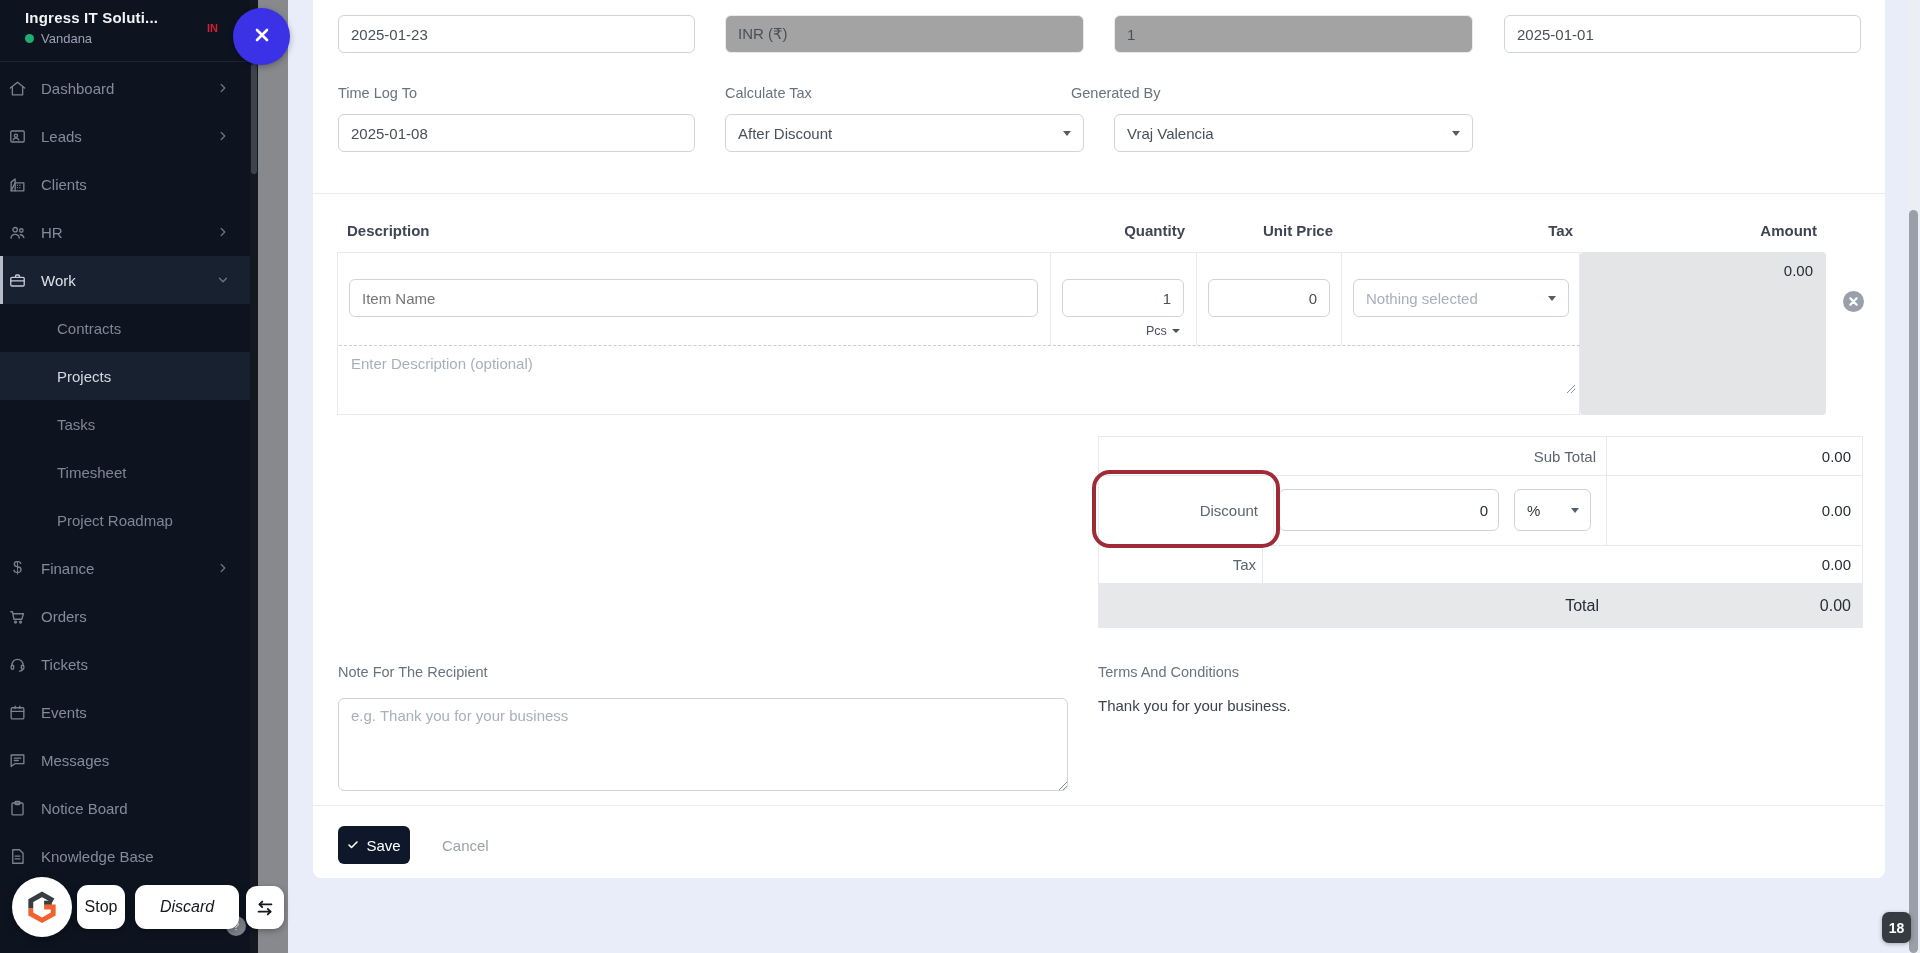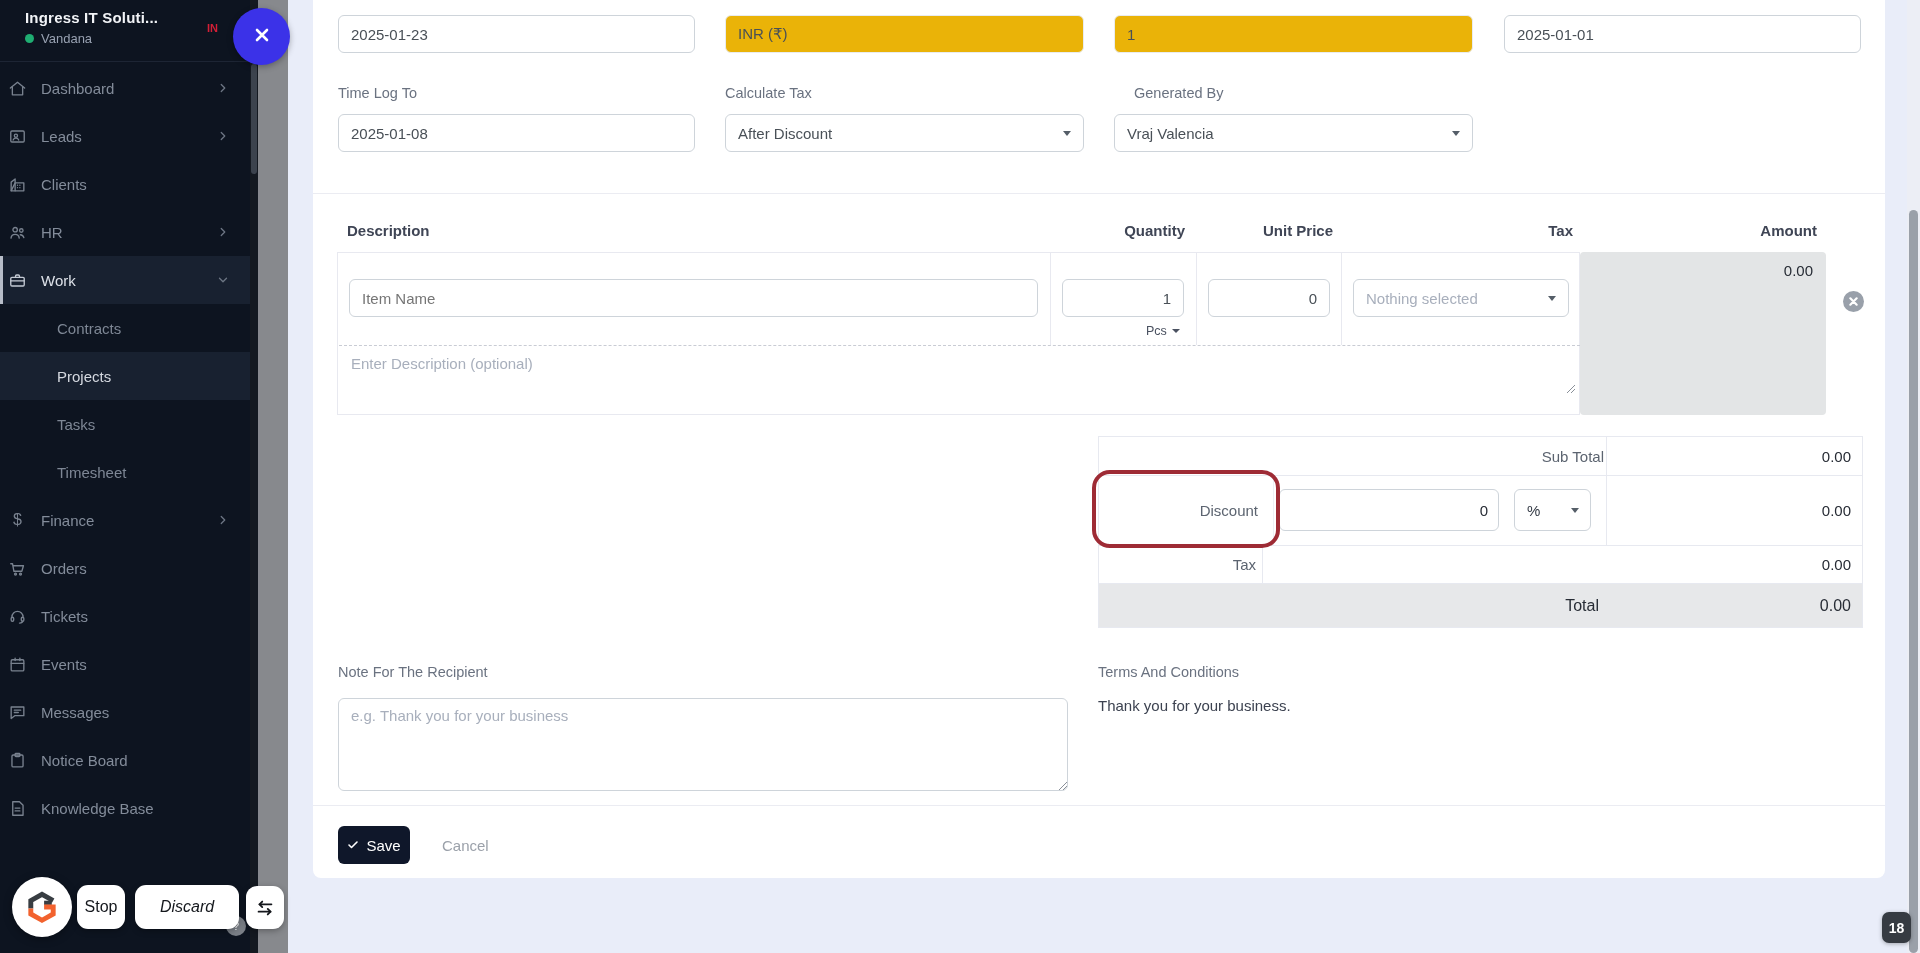--- a/index.html
+++ b/index.html
@@ -37,21 +37,21 @@
   
   .drawer-close{position:absolute;left:233px;top:8px;width:57px;height:57px;border-radius:50%;background:#3b32e8;border:none;z-index:40;display:flex;align-items:center;justify-content:center;cursor:pointer;box-shadow:0 2px 6px rgba(0,0,0,.3);}
   .drawer-close svg{width:16px;height:16px;}
 
   
   .drawer{position:absolute;left:288px;top:0;width:1632px;height:953px;background:#e9edf9;z-index:3;}
   .card{position:absolute;left:25px;top:0;width:1572px;height:878px;background:#ffffff;border-radius:0 0 8px 8px;}
 
   .fld-label{position:absolute;color:#6a7280;font-size:14.5px;}
   .t-input{position:absolute;height:38px;border:1px solid #ced4da;border-radius:6px;background:#fff;color:#495057;font-size:15px;padding:0 12px;outline:none;}
-  .t-input.disabled{background:#eab308;border-color:#e9ecef;}
+  .t-input.disabled{background:#a3a3a3;border-color:#e9ecef;}
   .t-select{position:absolute;height:38px;border:1px solid #ced4da;border-radius:6px;background:#fff;color:#495057;font-size:15px;display:flex;align-items:center;padding:0 28px 0 12px;cursor:pointer;}
   .caret{position:absolute;right:12px;top:50%;margin-top:-2px;width:0;height:0;border-left:4.5px solid transparent;border-right:4.5px solid transparent;border-top:5px solid #555e68;}
   .divider{position:absolute;left:0;width:1572px;height:0;border-top:1px solid #ebecf2;}
 
   
   .th{position:absolute;color:#3f4555;font-size:15px;font-weight:700;}
   .item-box{position:absolute;left:24px;top:252px;width:1243px;height:163px;border:1px solid #e8e9f0;}
   .vline{position:absolute;top:0;width:0;height:92px;border-left:1px solid #e8e9f0;}
   .dashed{position:absolute;left:1px;top:92px;width:1241px;border-top:1px dashed #c9ccd4;}
   .ph{color:#a8afbc;}
@@ -192,20 +192,23 @@
       </div>
       <div class="smi active">
         <span class="mi-label">Projects</span>
       </div>
       <div class="smi">
         <span class="mi-label">Tasks</span>
       </div>
       <div class="smi">
         <span class="mi-label">Timesheet</span>
       </div>
+      <div class="smi">
+        <span class="mi-label">Project Roadmap</span>
+      </div>
       <div class="mi">
         <span class="mi-icon dollar">$</span>
         <span class="mi-label">Finance</span>
         <span class="mi-chev">
             <svg viewBox="0 0 24 24" fill="none" stroke="currentColor" stroke-width="2.2" stroke-linecap="round" stroke-linejoin="round">
               <path d="M9 6l6 6-6 6"></path>
             </svg>
           </span>
       </div>
       <div class="mi">
@@ -290,21 +293,21 @@
 
       <label class="fld-label" style="left:25px;top:85px;">Time Log To</label>
       <input class="t-input" style="left: 25px; top: 114px; width: 357px;" value="2025-01-08">
 
       <label class="fld-label" style="left:412px;top:85px;">Calculate Tax</label>
       <div class="t-select" style="left:412px;top:114px;width:359px;">
         <span>After Discount</span>
         <span class="caret"></span>
       </div>
 
-      <label class="fld-label" style="left:821px;top:85px;">Generated By</label>
+      <label class="fld-label" style="left:758px;top:85px;">Generated By</label>
       <div class="t-select" style="left:801px;top:114px;width:359px;">
         <span>Vraj Valencia</span>
         <span class="caret"></span>
       </div>
 
       <div class="divider" style="top:193px;"></div>
 
       <span class="th" style="left:34px;top:222px;">Description</span>
       <span class="th" style="left:737px;top:222px;width:135px;text-align:right;display:inline-block;">Quantity</span>
       <span class="th" style="left:895px;top:222px;width:125px;text-align:right;display:inline-block;">Unit Price</span>
@@ -342,21 +345,21 @@
         <span class="amount-val">0.00</span>
       </div>
       <button class="del-btn">
         <span><svg viewBox="0 0 10 10" stroke="#ffffff" stroke-width="2.4" stroke-linecap="round">
               <path d="M1.5 1.5l7 7M8.5 1.5l-7 7"></path>
             </svg></span>
       </button>
 
       <div class="sum">
         <div class="srow" style="height:39px;">
-          <div class="scell" style="width:508px;padding-right:2px;border-right:1px solid #e7e9f0;">Sub Total</div>
+          <div class="scell" style="width:508px;padding-right:10px;border-right:1px solid #e7e9f0;">Sub Total</div>
           <div class="scell sval" style="flex:1;padding-right:11px;">0.00</div>
         </div>
         <div class="srow" style="height:70px;">
           <div class="scell" style="width:175px;padding-right:15px;border-right:1px solid #eef0f5;">Discount</div>
           <div style="position:relative;width:333px;border-right:1px solid #e7e9f0;">
             <input class="disc-input" value="0" style="">
             <div class="pct-select">
               <span>%</span>
               <span class="caret" style="right:11px;"></span>
             </div>

